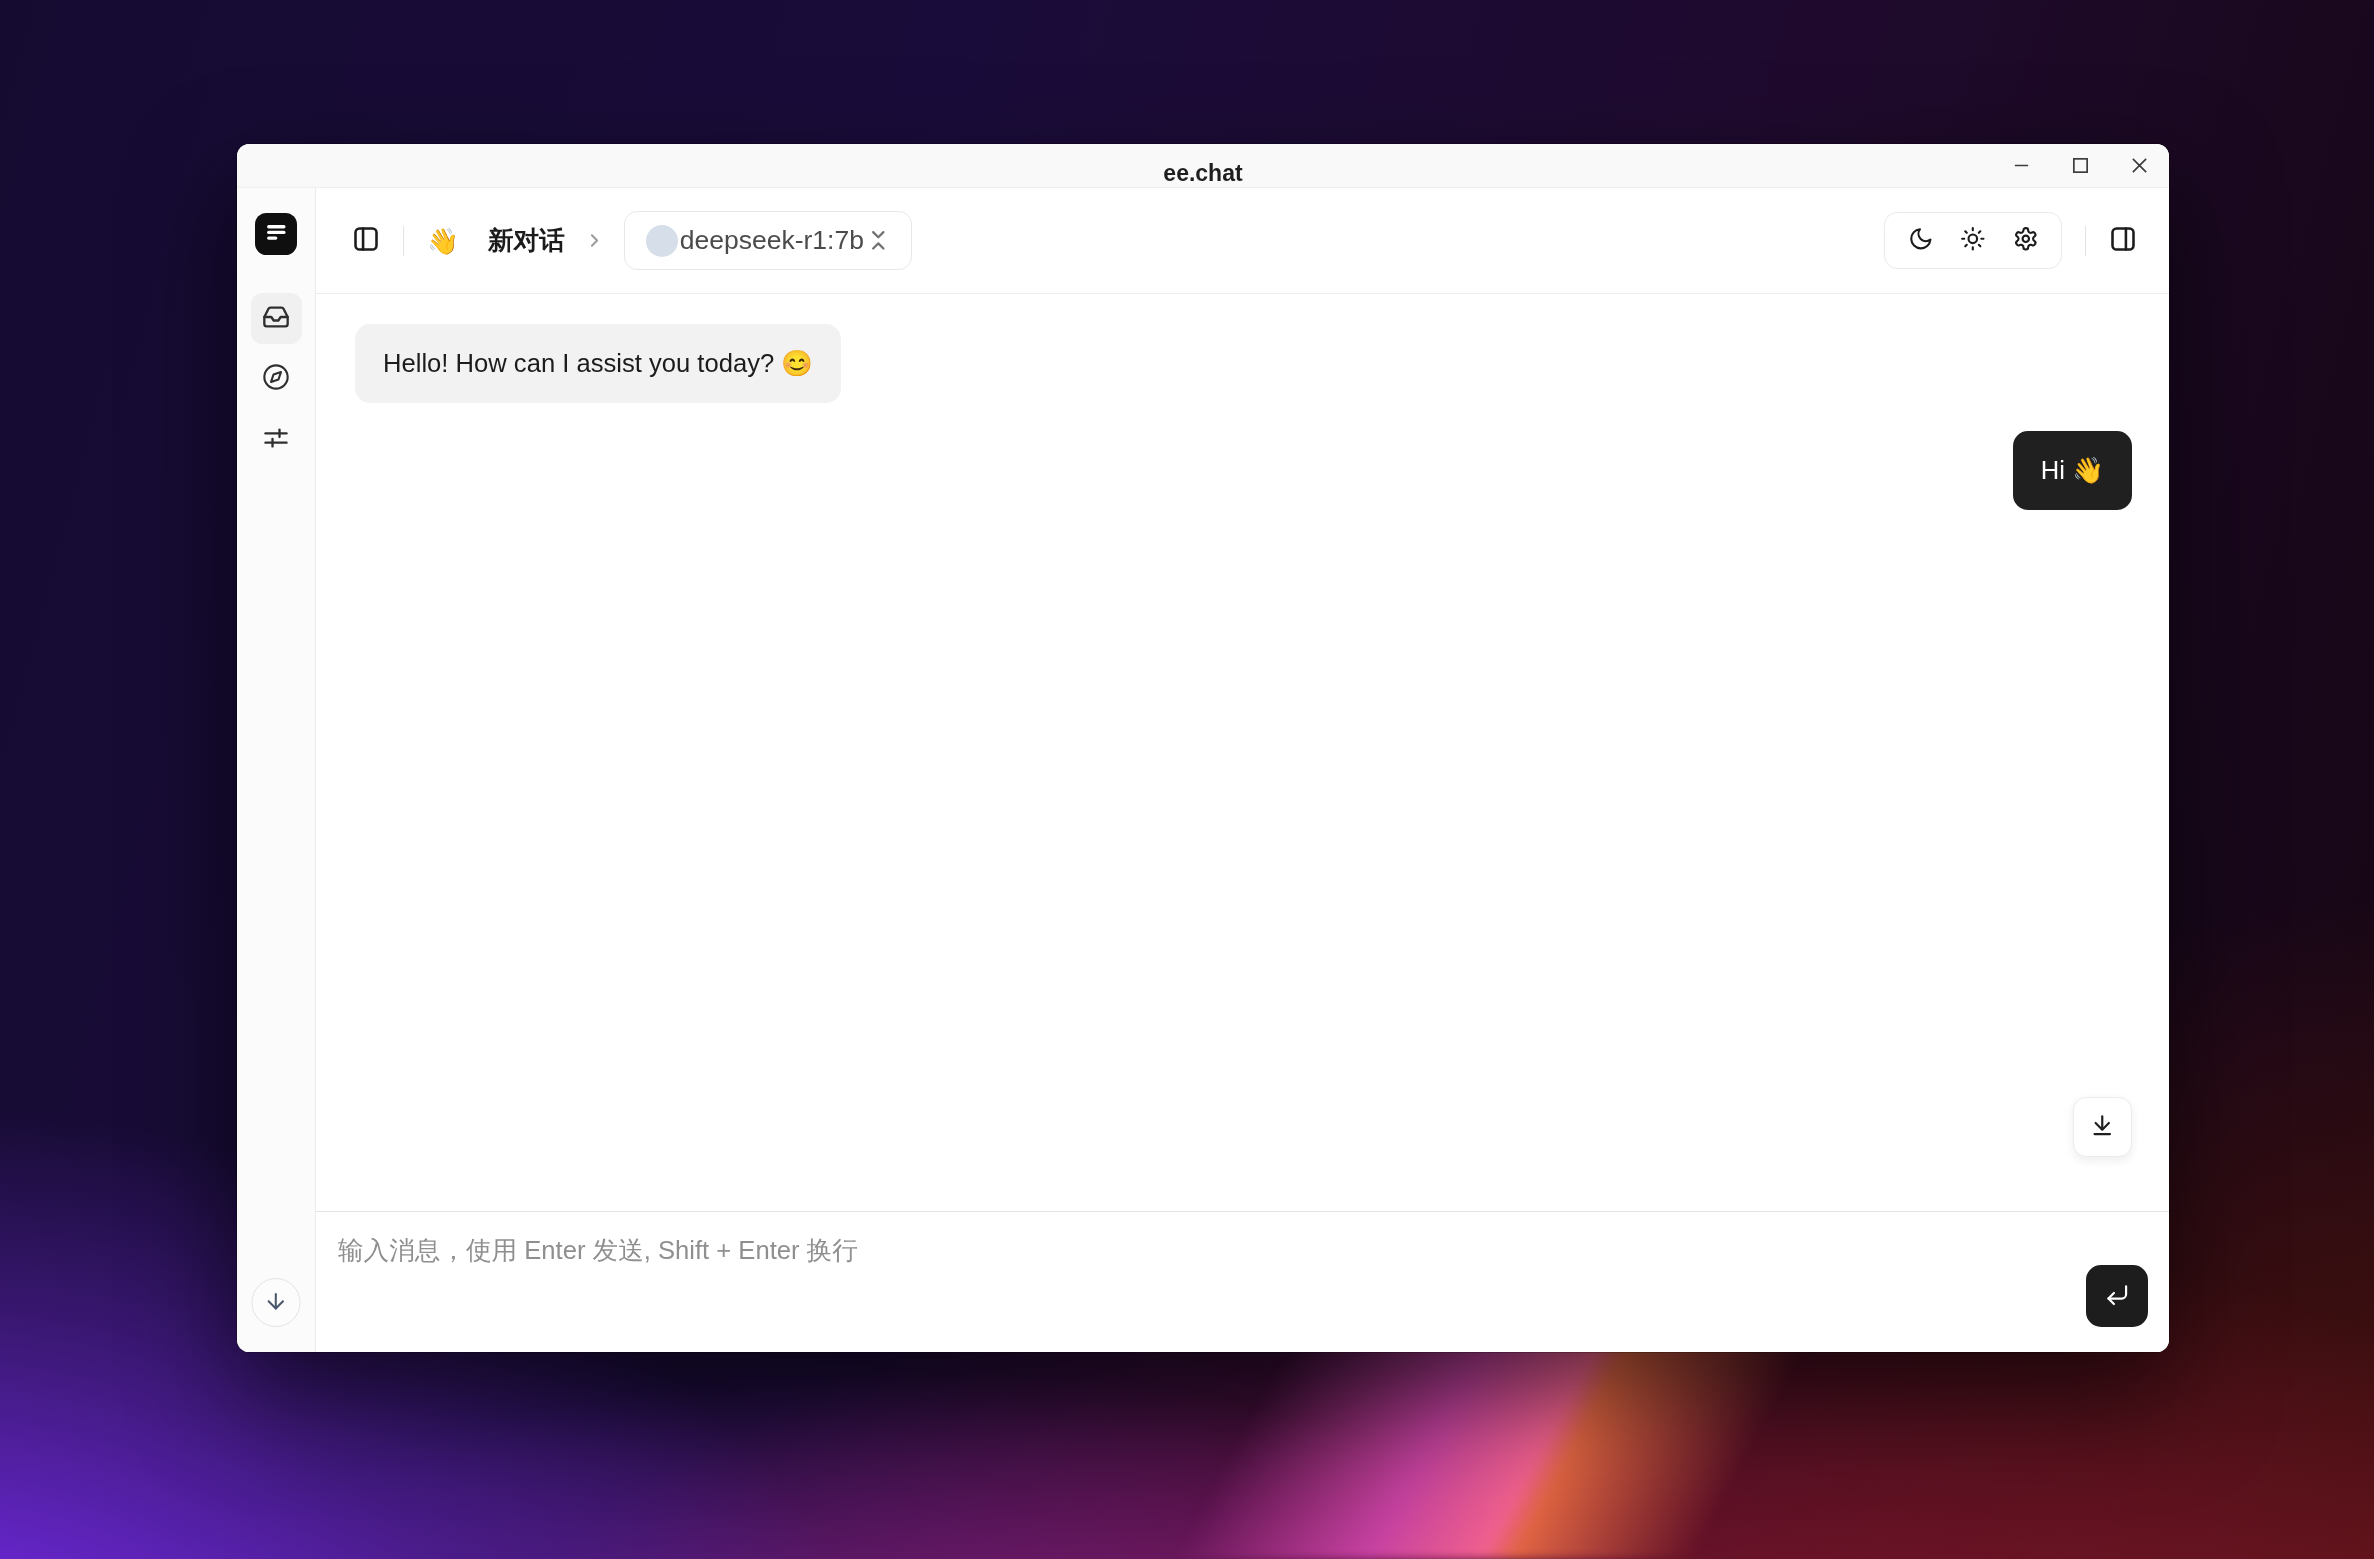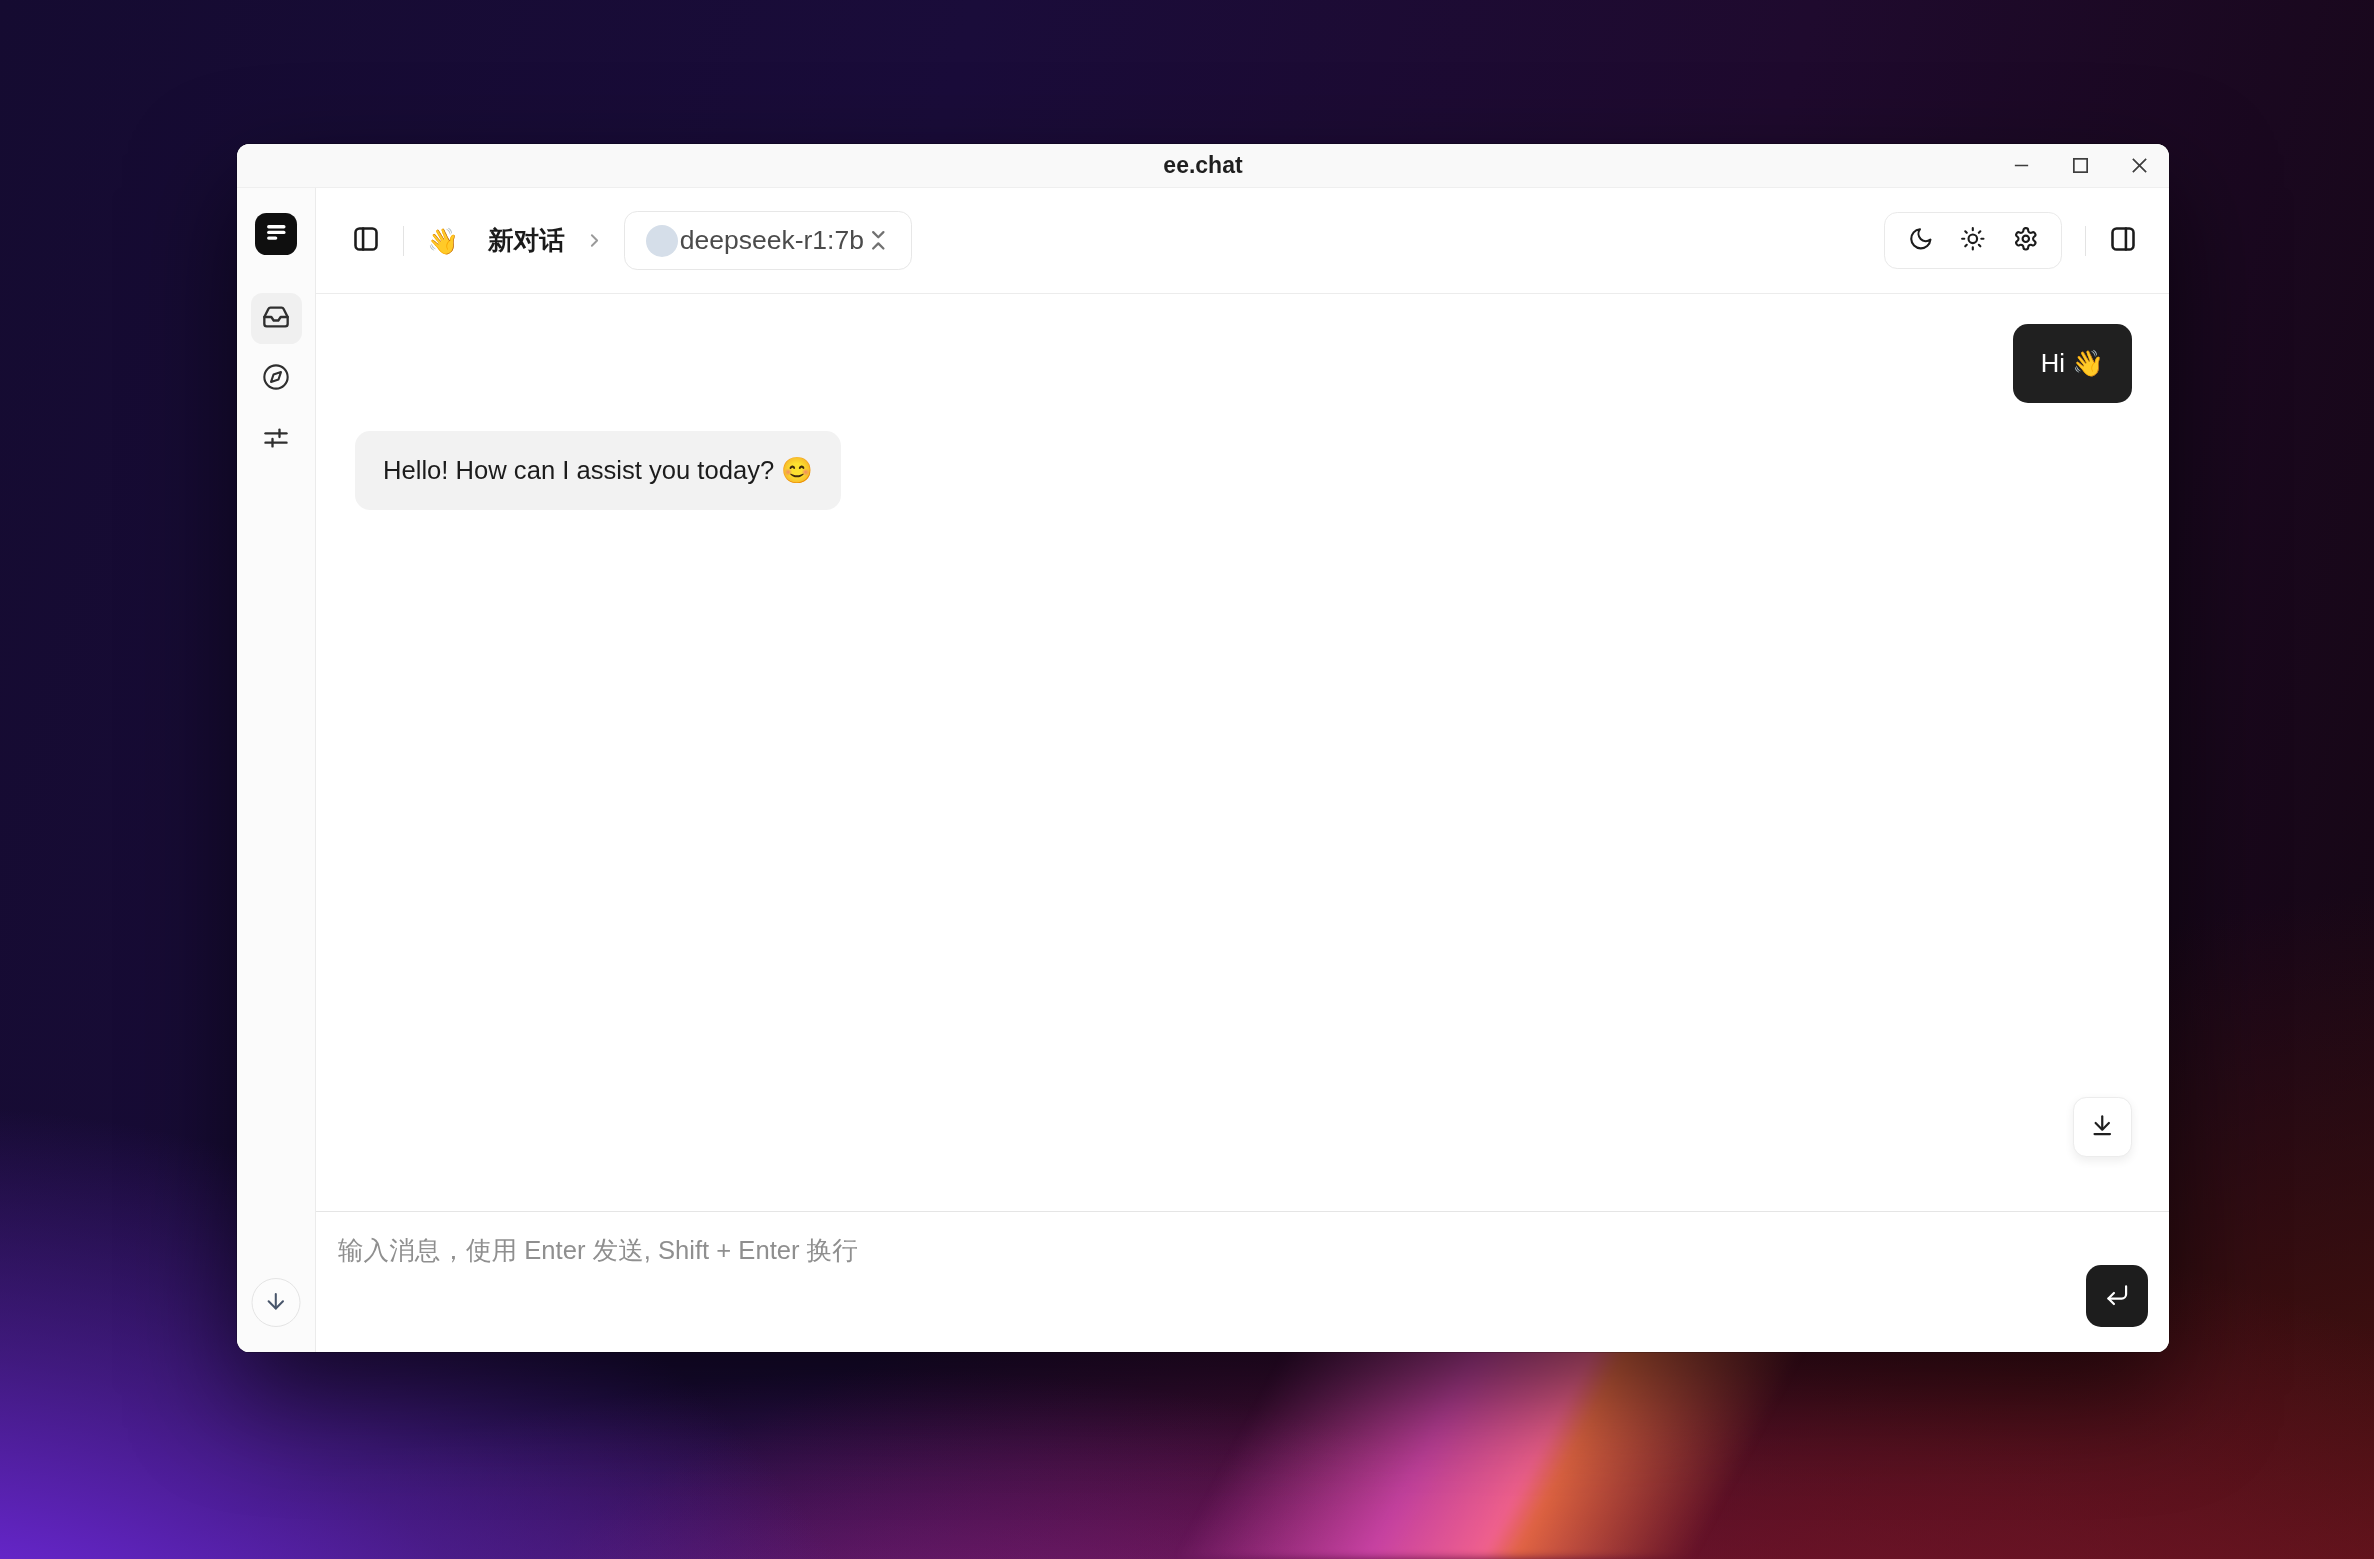--- a/index.html
+++ b/index.html
@@ -22,21 +22,21 @@
 
   
   .window{
     position:absolute;left:237px;top:144px;width:1932px;height:1208px;
     background:#fff;border-radius:12.3px;overflow:hidden;
     box-shadow:0 43px 104px rgba(0,0,0,.6),0 0 0 0.9px rgba(0,0,0,.22);
     display:flex;flex-direction:column;
   }
   .titlebar{
     height:44px;flex:0 0 44px;background:#f9f9f9;position:relative;
-    display:flex;align-items:center;justify-content:flex-end;
+    display:flex;align-items:flex-end;justify-content:flex-end;
     border-bottom:0.9px solid #efefef;
   }
   .win-title{
     position:absolute;left:0;right:0;text-align:center;
     font-size:23px;font-weight:700;color:#1f1f1f;pointer-events:none;
   }
   .win-btn{
     width:59px;height:44px;border:none;background:transparent;display:flex;
     align-items:center;justify-content:center;color:#3e3e3e;cursor:pointer;padding:0;
   }
@@ -262,25 +262,25 @@
                 <svg width="28" height="28" viewBox="0 0 24 24" fill="none" stroke="currentColor" stroke-width="2.2" stroke-linecap="round" stroke-linejoin="round">
                   <rect x="3" y="3" width="18" height="18" rx="3.5"></rect>
                     <line x1="14.5" y1="3" x2="14.5" y2="21"></line>
                 </svg>
               </span>
             </button>
           </div>
         </header>
 
         <div class="chat">
+          <div class="msg-row assistant">
+            <div class="bubble assistant">Hello! How can I assist you today? 😊</div>
+          </div>
           <div class="msg-row user">
             <div class="bubble user">Hi 👋</div>
-          </div>
-          <div class="msg-row assistant">
-            <div class="bubble assistant">Hello! How can I assist you today? 😊</div>
           </div>
           <button class="scroll-bottom">
             <span>
               <svg width="26.5" height="26.5" viewBox="0 0 24 24" fill="none" stroke="currentColor" stroke-width="2" stroke-linecap="round" stroke-linejoin="round">
                 <path d="M12 4v11"></path>
                   <path d="m6 10 6 6 6-6"></path>
                   <line x1="5" y1="20" x2="19" y2="20"></line>
               </svg>
             </span>
           </button>

